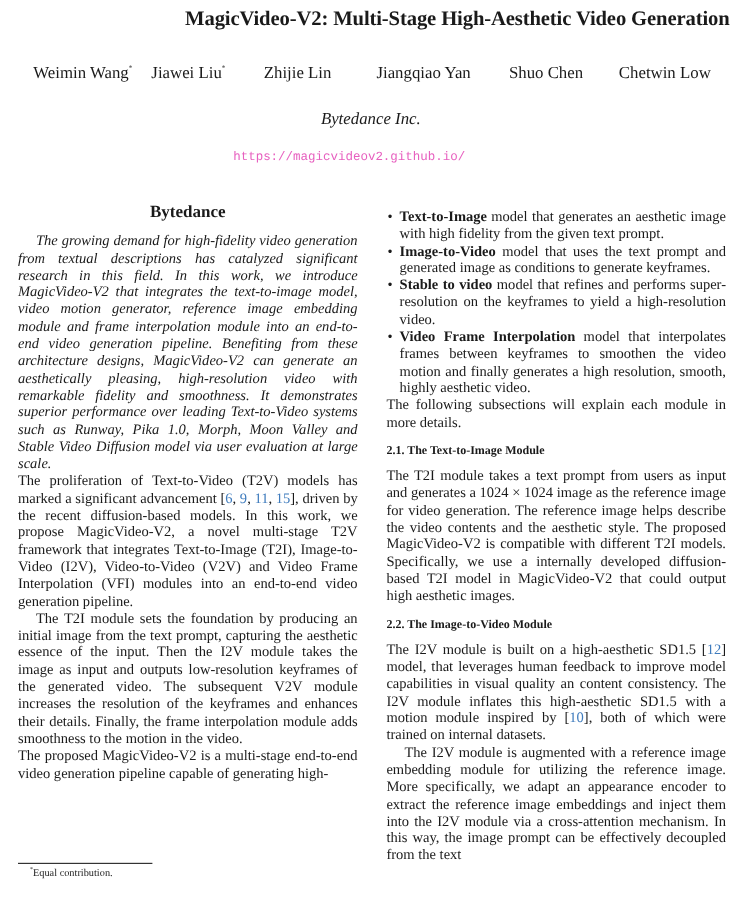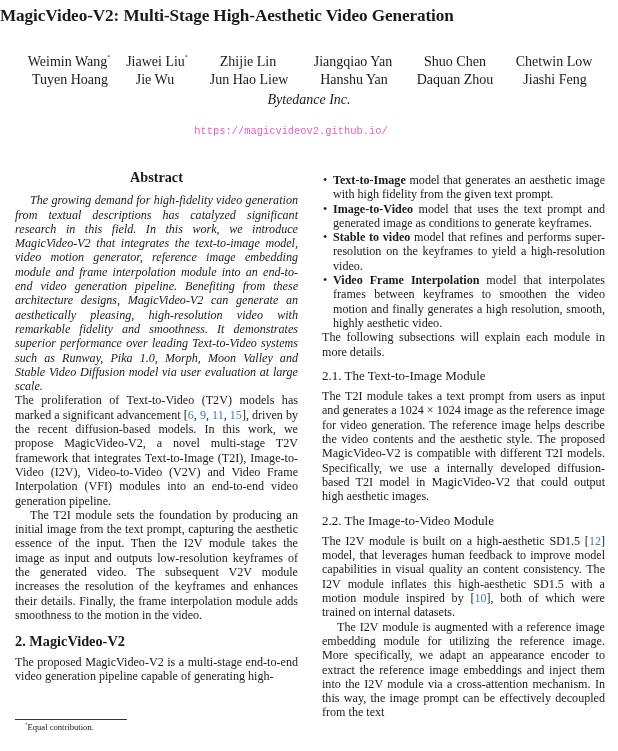--- a/index.html
+++ b/index.html
@@ -2,40 +2,40 @@
 <html><head>
 <meta charset="utf-8">
 <style>
   html, body { margin: 0; padding: 0; background: #ffffff; }
   body {
     width: 618px; height: 751px; overflow: hidden; position: relative;
     font-family: "Liberation Serif", "DejaVu Serif", serif;
     color: #1a1a1a;
   }
   .title {
-    position: absolute; left: 0; top: 6px; width: 608px; text-align: left;
+    position: absolute; left: 0; top: 6px; width: 608px; text-align: right;
     font-weight: bold; font-size: 17.2px; letter-spacing: -0.1px;
   }
   .authors { position: absolute; left: 0; top: 54px; width: 618px; }
   .author-row { position: relative; height: 18px; font-size: 14px; }
   .author { position: absolute; top: 0; transform: translateX(-50%); white-space: nowrap; }
   .author sup { font-size: 6px; vertical-align: 7px; }
   .affil { position: absolute; left: 0; top: 92px; width: 618px; text-align: center; font-size: 14px; font-style: italic; }
   .url {
     position: absolute; left: 0; top: 125px; width: 582px; text-align: center;
     font-family: "Liberation Mono", "DejaVu Sans Mono", monospace; font-size: 10.4px;
     color: #e75fbf;
   }
   .col { position: absolute; width: 283px; font-size: 12.1px; line-height: 14.3px; }
   .col.left { left: 15px; }
   .col.right { left: 322px; }
   .abs-heading { text-align: center; font-weight: bold; font-size: 14.2px; margin: 0 0 9px 0; }
   .abstract { font-style: italic; text-align: justify; text-indent: 15px; margin: 0; }
   .sec-heading { font-weight: bold; font-size: 14.3px; margin: 0; }
-  .subsec-heading { font-weight: normal; font-size: 13.0px; margin: 0; }
+  .subsec-heading { font-weight: bold; font-size: 10px; margin: 0; }
   p.body { margin: 0; text-align: justify; }
   p.indent { text-indent: 15px; }
   .cite { color: #3e7bbd; }
   ul.modules { margin: 0; padding: 0; list-style: none; }
   ul.modules li { position: relative; padding-left: 11px; text-align: justify; }
   ul.modules li .bullet { position: absolute; left: 1px; top: 0; }
   ul.modules li b { font-weight: bold; }
   .footnote-rule { position: absolute; left: 15px; top: 719px; width: 112px; height: 0; border-top: 1px solid #333; }
   .footnote { position: absolute; left: 25px; top: 722px; font-size: 8.6px; }
   .footnote sup { font-size: 5px; vertical-align: 4px; }
@@ -47,41 +47,32 @@
 
 <div class="authors">
   <div class="author-row">
     <span class="author" style="left:69px"><span>Weimin Wang</span><sup>*</sup></span>
     <span class="author" style="left:157px"><span>Jiawei Liu</span><sup>*</sup></span>
     <span class="author" style="left:248px">Zhijie Lin</span>
     <span class="author" style="left:353px">Jiangqiao Yan</span>
     <span class="author" style="left:455px">Shuo Chen</span>
     <span class="author" style="left:554px">Chetwin Low</span>
   </div>
-  <div class="author-row">
-    <span class="author" style="left:70px">Tuyen Hoang</span>
-    <span class="author" style="left:155px">Jie Wu</span>
-    <span class="author" style="left:249px">Jun Hao Liew</span>
-    <span class="author" style="left:354px">Hanshu Yan</span>
-    <span class="author" style="left:455px">Daquan Zhou</span>
-    <span class="author" style="left:555px">Jiashi Feng</span>
-  </div>
 </div>
 
 <div class="affil">Bytedance Inc.</div>
 <div class="url">https://magicvideov2.github.io/</div>
 
 <div class="col left" style="top:170px">
-  <div class="abs-heading">Abstract</div>
+  <div class="abs-heading">Bytedance</div>
   <p class="abstract">The growing demand for high-fidelity video generation from textual descriptions has catalyzed significant research in this field. In this work, we introduce MagicVideo-V2 that integrates the text-to-image model, video motion generator, reference image embedding module and frame interpolation module into an end-to-end video generation pipeline. Benefiting from these architecture designs, MagicVideo-V2 can generate an aesthetically pleasing, high-resolution video with remarkable fidelity and smoothness. It demonstrates superior performance over leading Text-to-Video systems such as Runway, Pika 1.0, Morph, Moon Valley and Stable Video Diffusion model via user evaluation at large scale.</p>
 
   <p class="body"><span>The proliferation of Text-to-Video (T2V) models has marked a significant advancement [</span><span class="cite">6</span>, <span class="cite">9</span>, <span class="cite">11</span>, <span class="cite">15</span><span>], driven by the recent diffusion-based models. In this work, we propose MagicVideo-V2, a novel multi-stage T2V framework that integrates Text-to-Image (T2I), Image-to-Video (I2V), Video-to-Video (V2V) and Video Frame Interpolation (VFI) modules into an end-to-end video generation pipeline.</span></p>
   <p class="body indent">The T2I module sets the foundation by producing an initial image from the text prompt, capturing the aesthetic essence of the input. Then the I2V module takes the image as input and outputs low-resolution keyframes of the generated video. The subsequent V2V module increases the resolution of the keyframes and enhances their details. Finally, the frame interpolation module adds smoothness to the motion in the video.</p>
 
-  <div class="sec-heading" style="margin-top:12px; margin-bottom:6px">2. MagicVideo-V2</div>
   <p class="body">The proposed MagicVideo-V2 is a multi-stage end-to-end video generation pipeline capable of generating high-</p>
 </div>
 
 <div class="footnote-rule"></div>
 <div class="footnote"><sup>*</sup><span>Equal contribution.</span></div>
 
 <div class="col right" style="top:173px">
   <ul class="modules">
     <li><span class="bullet">•</span><b>Text-to-Image</b><span> model that generates an aesthetic image with high fidelity from the given text prompt.</span></li>
     <li><span class="bullet">•</span><b>Image-to-Video</b><span> model that uses the text prompt and generated image as conditions to generate keyframes.</span></li>

